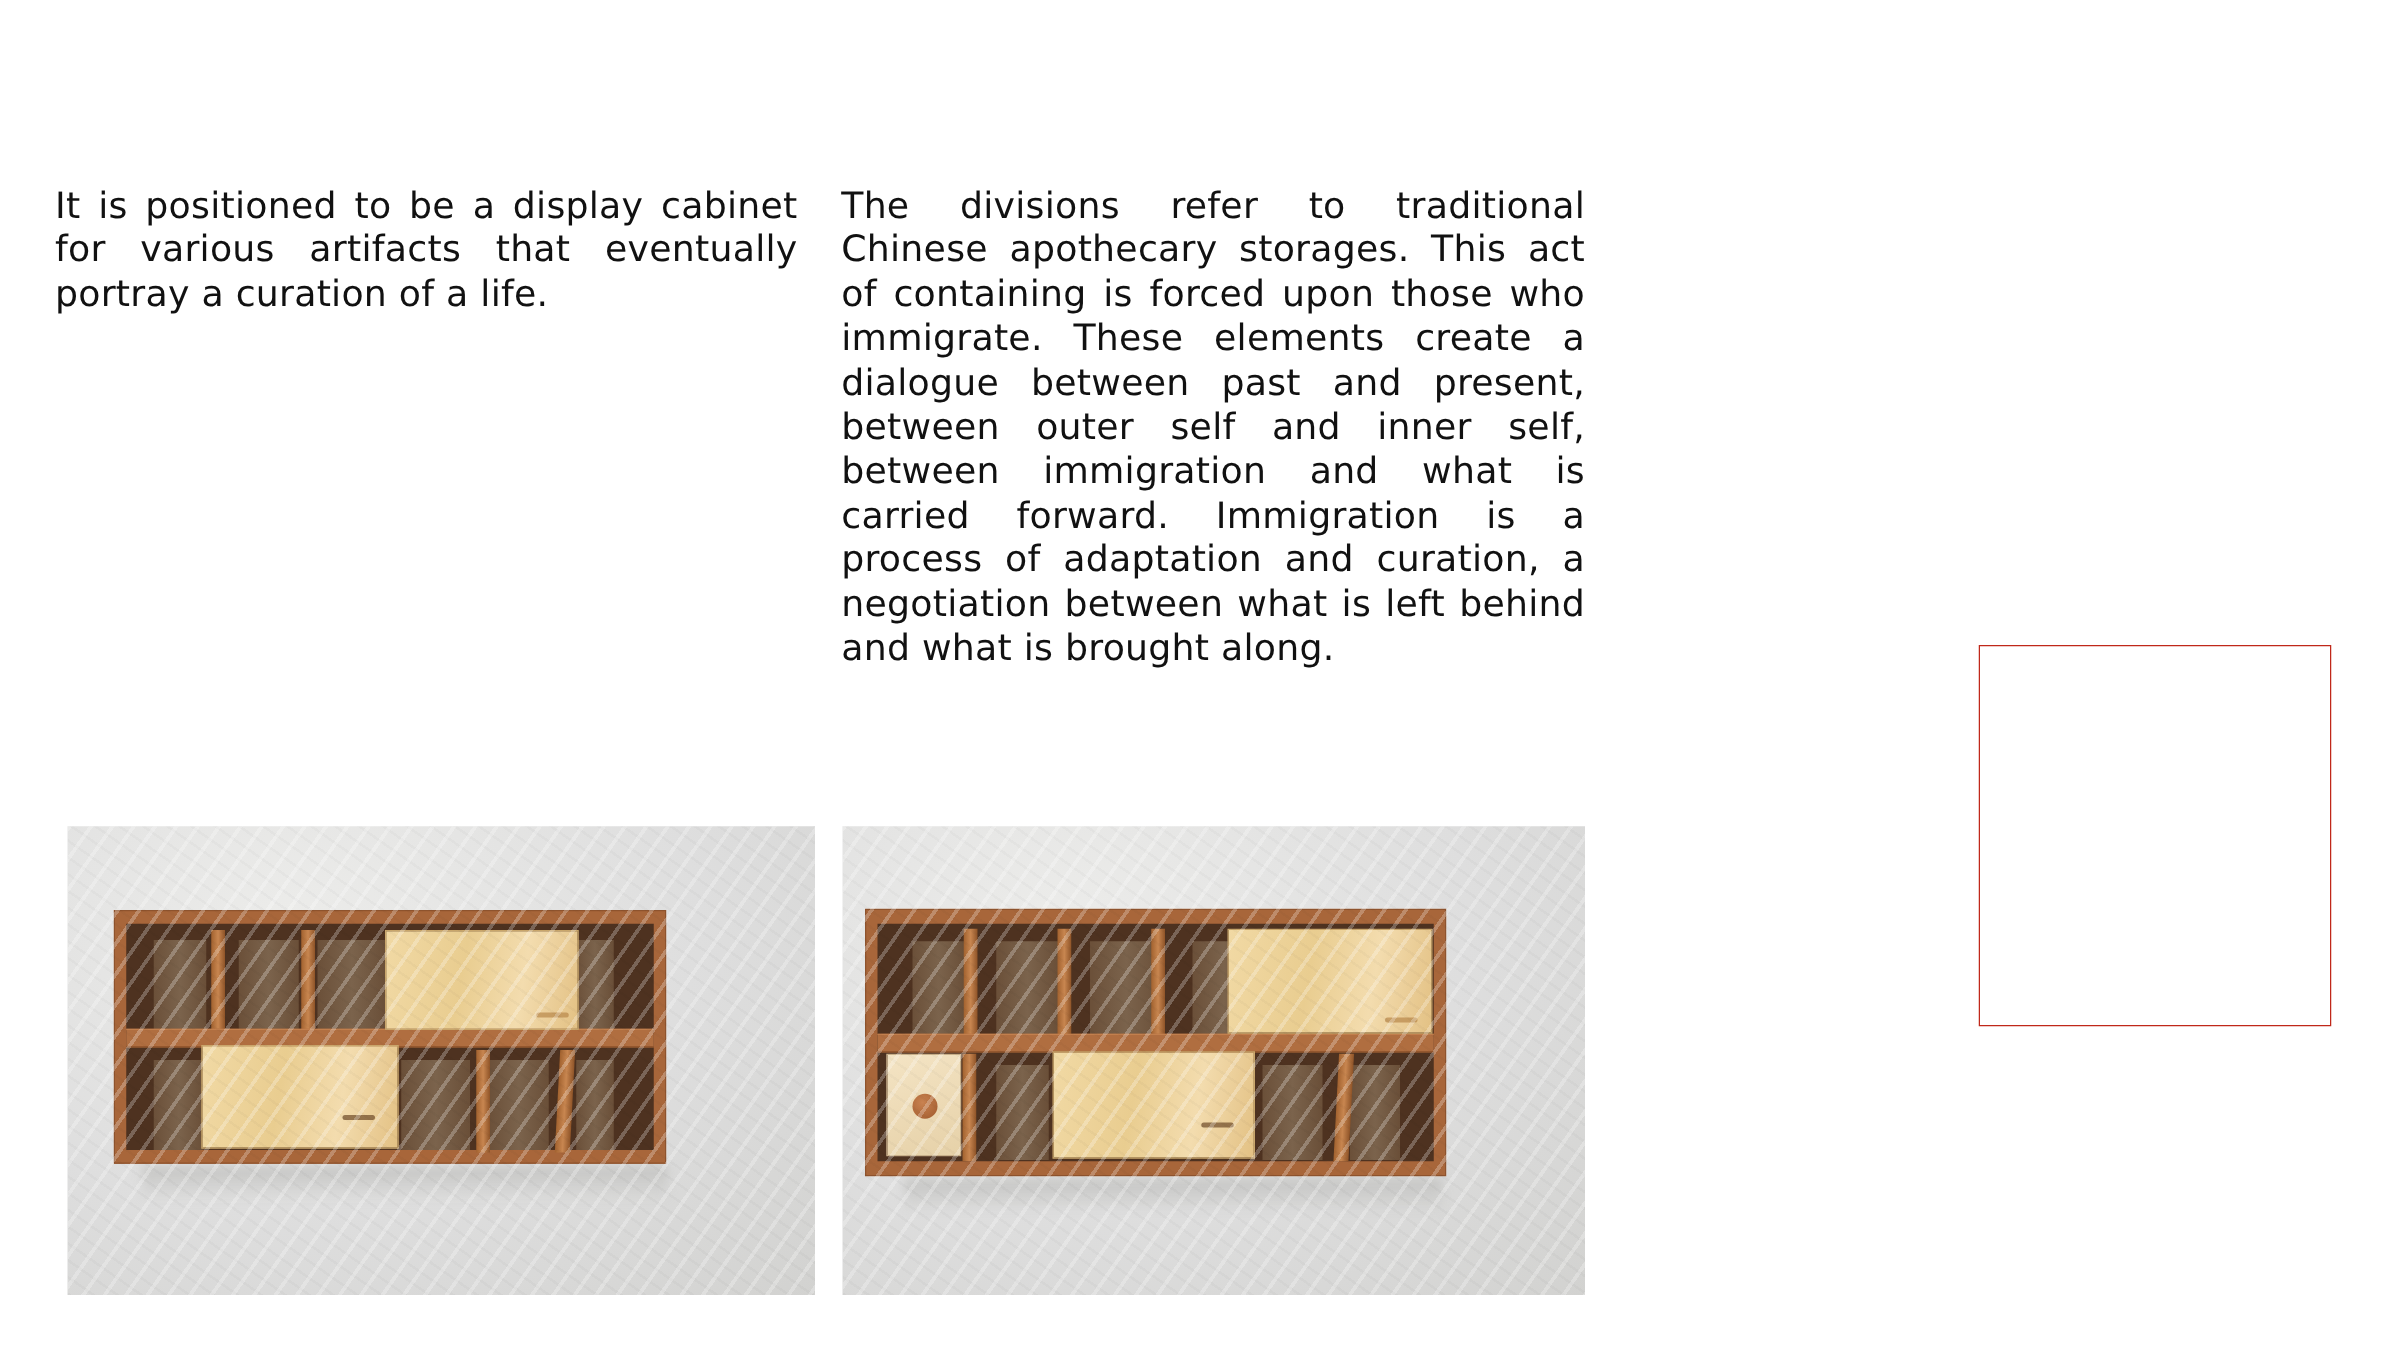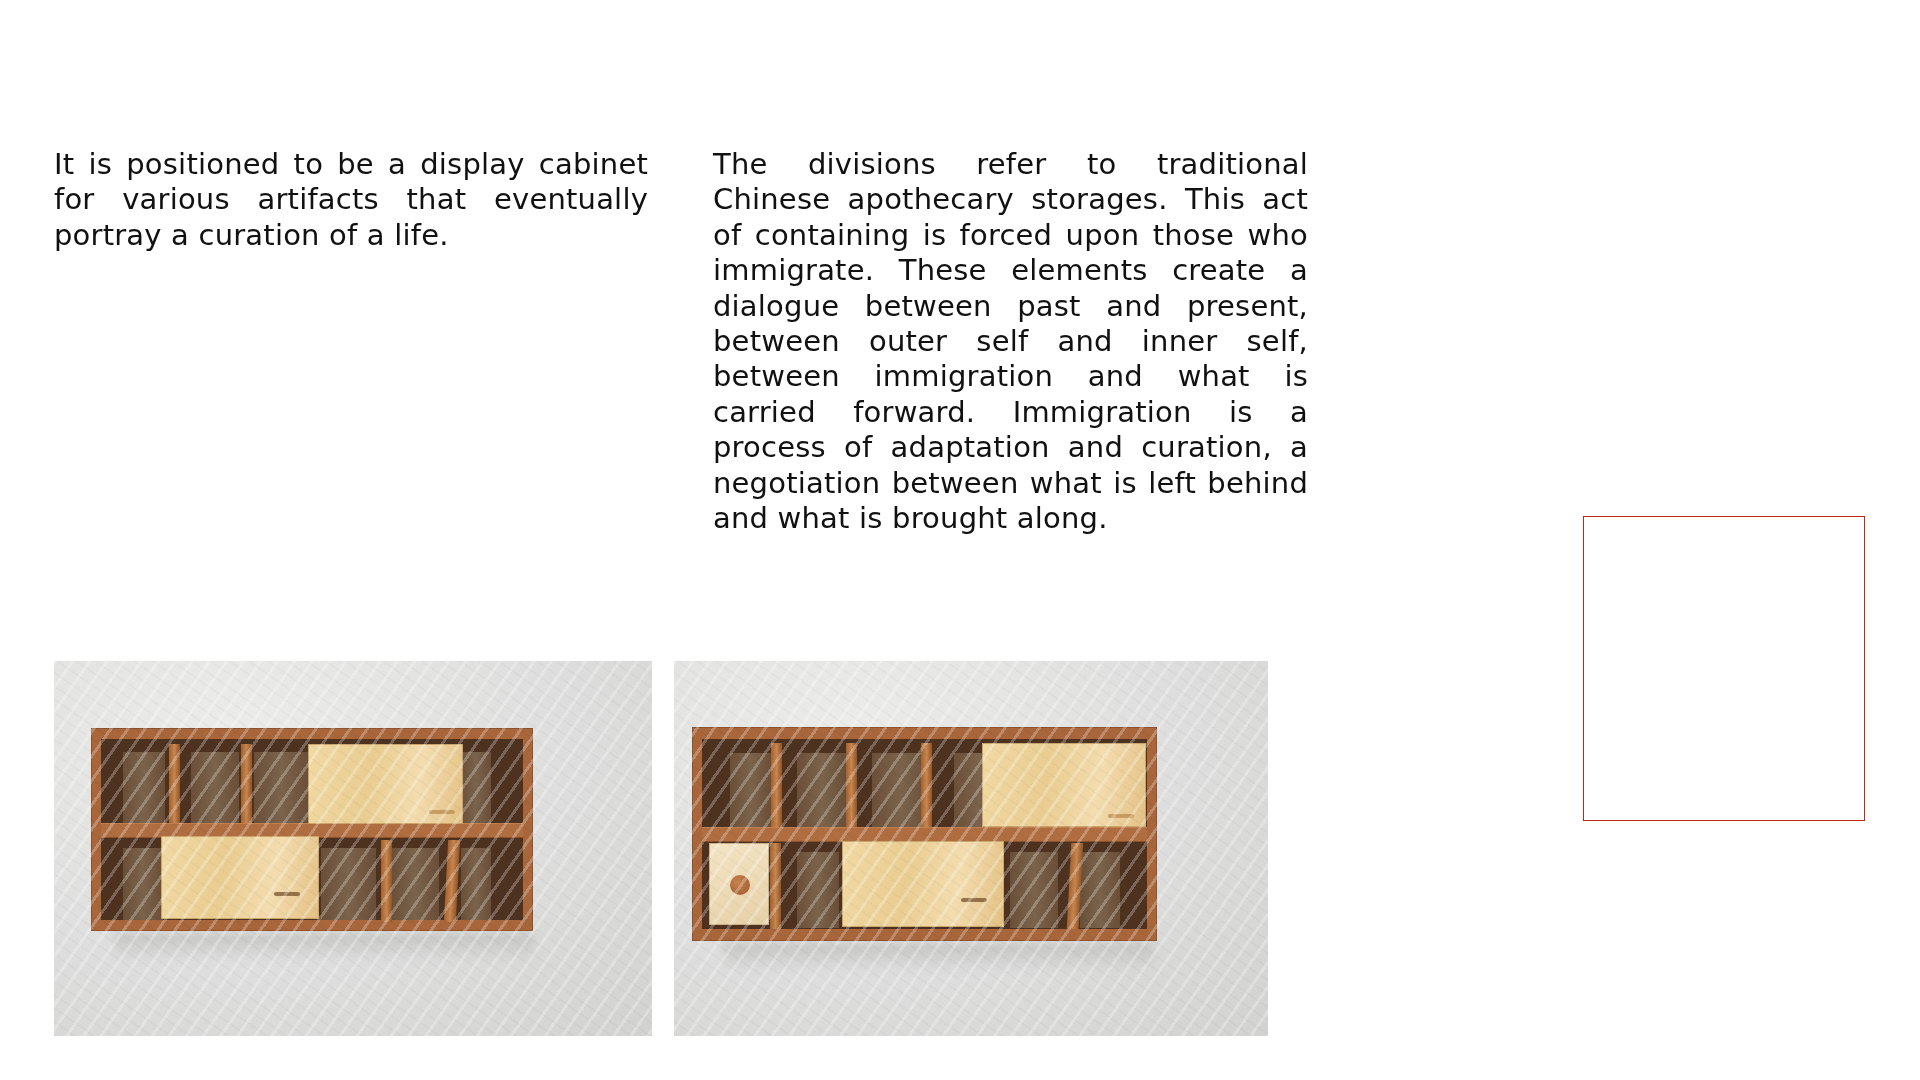--- a/index.html
+++ b/index.html
@@ -2,22 +2,22 @@
 <html><head>
 <meta charset="utf-8">
 <style>
   html, body { margin:0; padding:0; background:#ffffff; }
   body { width:1920px; height:1080px; position:relative; overflow:hidden;
          font-family:"DejaVu Sans", "Liberation Sans", sans-serif; color:#111; }
   .col { position:absolute; top:147px; width:594px; font-size:29px; line-height:35.4px;
          text-align:justify; letter-spacing:0.2px; }
   .col p { margin:0; }
   .col p + p { margin-top:35.4px; }
-  #col1 { left:54px; }
-  #col2 { left:673px; width:595px;margin-left:40px; }
+  #col1 { left:44px; }
+  #col2 { left:673px; width:595px; }
 
   .photo { position:absolute; top:661px; height:375px; overflow:hidden;
            background: radial-gradient(ellipse at 30% 20%, #ececea 0%, #dedede 55%, #d2d2d0 100%); }
   #photo1 { left:54px; width:598px; }
   #photo2 { left:674px; width:594px; }
   .photo::after { content:""; position:absolute; inset:0;
     background:
       repeating-linear-gradient(125deg, rgba(255,255,255,0.25) 0 3px, rgba(0,0,0,0) 3px 14px),
       repeating-linear-gradient(35deg, rgba(0,0,0,0.025) 0 2px, rgba(0,0,0,0) 2px 11px);
     pointer-events:none; }

